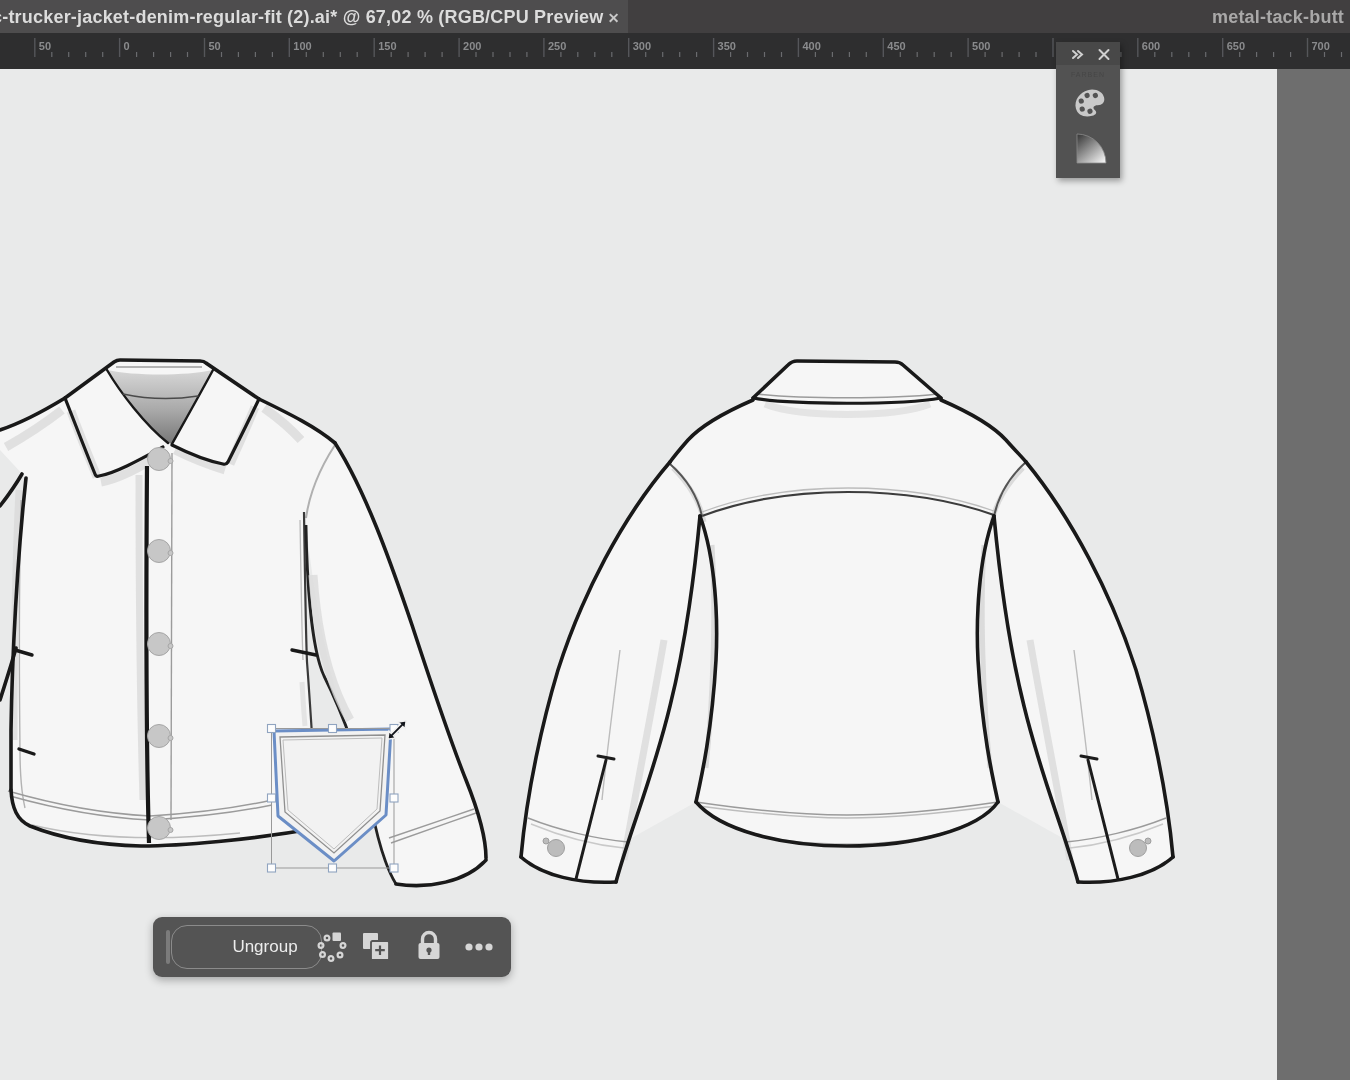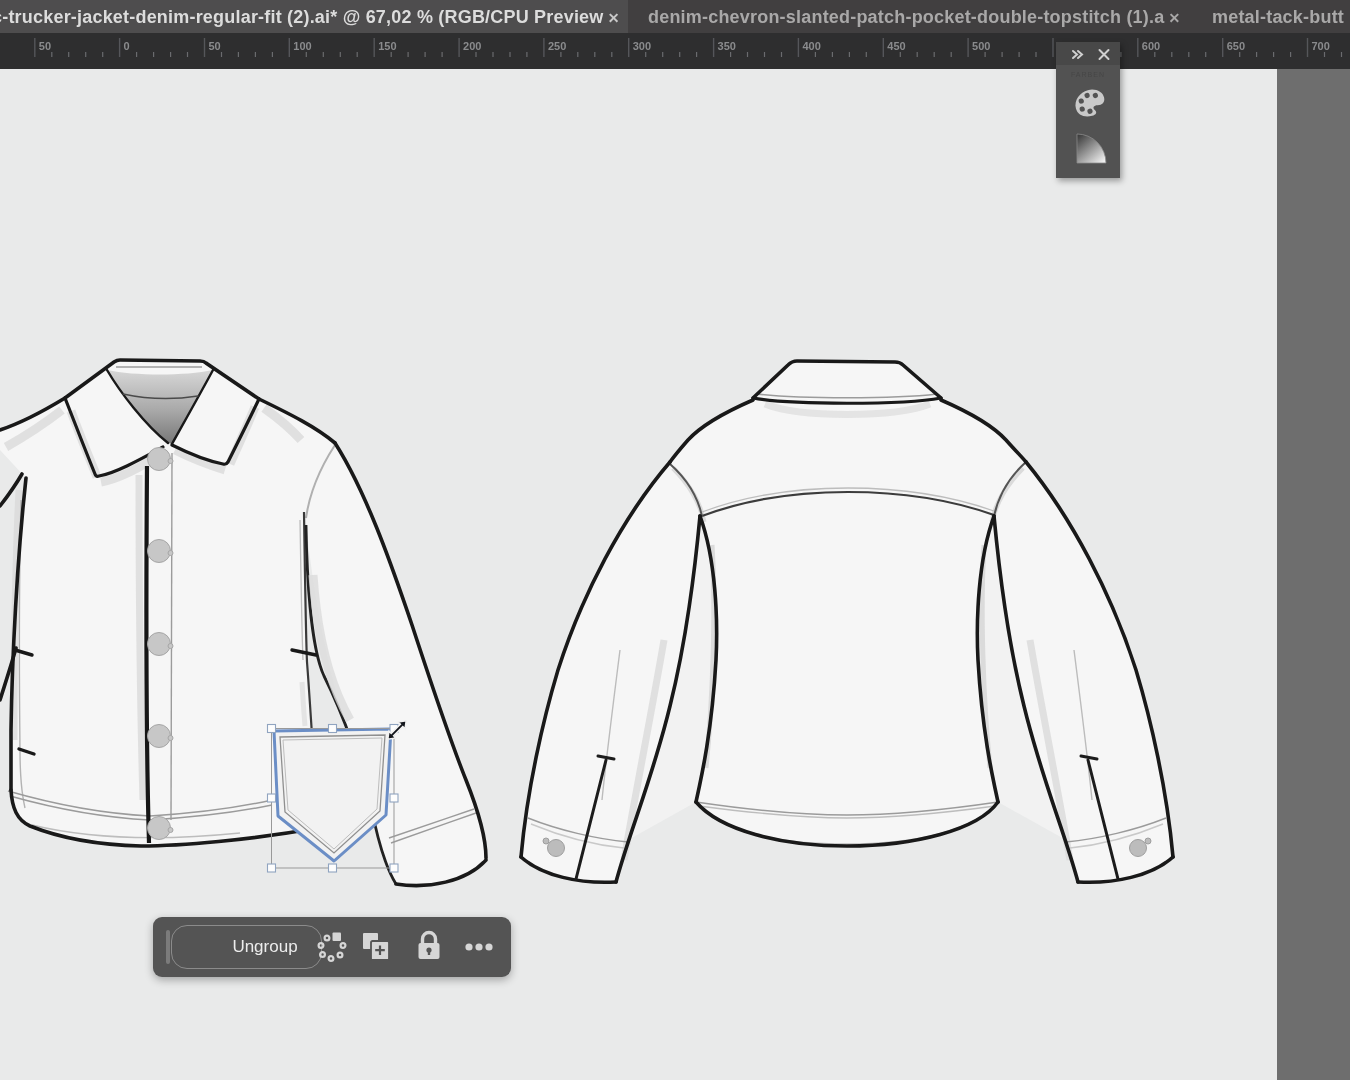--- a/index.html
+++ b/index.html
@@ -208,21 +208,20 @@
       <rect x="390" y="864" width="8" height="8"></rect>
     </g>
     <g id="cursor" transform="translate(397,730) rotate(-45)">
       <path d="M-13,0 L-6.5,-4.8 L-6.5,-1.7 L6.5,-1.7 L6.5,-4.8 L13,0 L6.5,4.8 L6.5,1.7 L-6.5,1.7 L-6.5,4.8 Z" fill="#13161c" stroke="#f2f2f2" stroke-width="1.5"></path>
     </g>
   </g>
 </svg>
 <div id="tabbar">
   <div style="position:absolute;left:0;top:0;width:628px;height:33px;background:#4e4d4e;"></div>
   <span class="t" style="left:-8px;color:#dcdcdc;">c-trucker-jacket-denim-regular-fit (2).ai* @ 67,02 % (RGB/CPU Preview<span class="x" style="color:#c9c9c9;"> ✕</span></span>
-  <span class="t" style="left:648px;color:#a9a8a8;">denim-chevron-slanted-patch-pocket-double-topstitch (1).a<span class="x"> ✕</span></span>
   <span class="t" style="left:1212px;color:#a9a8a8;">metal-tack-butt</span>
 </div>
 <div id="ruler"><svg width="1350" height="24">
       <line x1="34.8" y1="5" x2="34.8" y2="24" stroke="#55565a" stroke-width="1.4"></line>
       <text x="38.8" y="17" font-size="11" font-weight="bold" fill="#8a8b8d" font-family="Liberation Sans,sans-serif">50</text>
       <line x1="51.8" y1="19" x2="51.8" y2="24" stroke="#6a6b6e" stroke-width="1.2"></line>
       <line x1="68.7" y1="19" x2="68.7" y2="24" stroke="#6a6b6e" stroke-width="1.2"></line>
       <line x1="85.7" y1="19" x2="85.7" y2="24" stroke="#6a6b6e" stroke-width="1.2"></line>
       <line x1="102.7" y1="19" x2="102.7" y2="24" stroke="#6a6b6e" stroke-width="1.2"></line>
       <line x1="119.6" y1="5" x2="119.6" y2="24" stroke="#55565a" stroke-width="1.4"></line>

